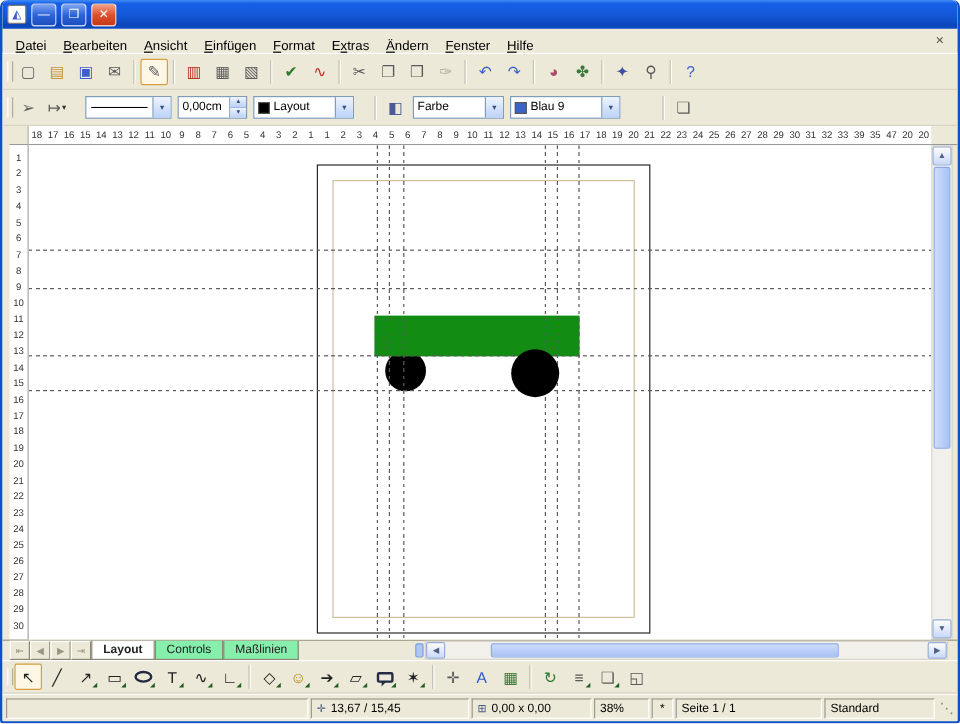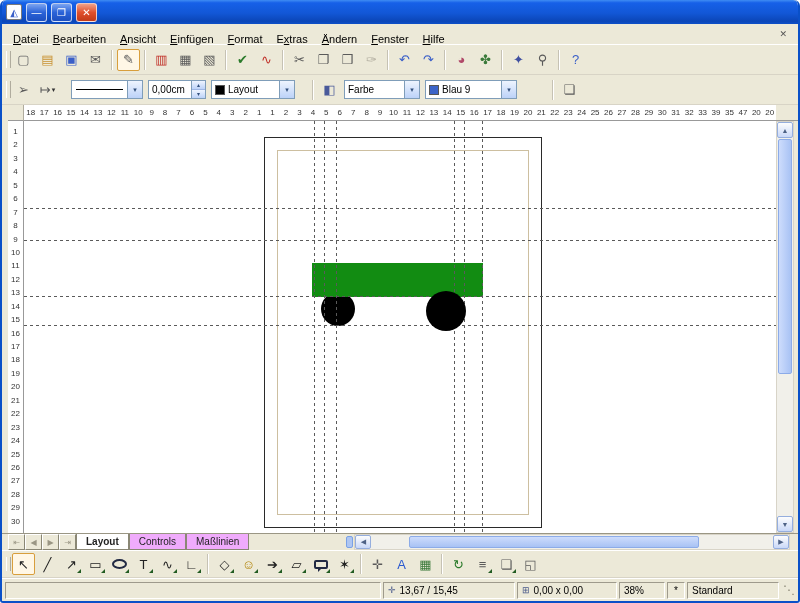--- a/index.html
+++ b/index.html
@@ -93,21 +93,21 @@
     background:linear-gradient(90deg,#cddcfc,#a8c2f4);border:1px solid #8cabe8;}
   .mspacer{width:4px;flex:none;}
 
   
   .tabrow{height:17px;flex:none;display:flex;align-items:stretch;padding:0 8px 0 6px;background:#ece9d8;border-top:1px solid #9a9684;}
   .tnavgrp{display:flex;}
   .tnav{width:17px;display:flex;align-items:center;justify-content:center;font-size:8px;color:#9a9684;
     background:#ece9d8;border:1px solid;border-color:#fff #8a8775 #8a8775 #fff;}
   .tabs{display:flex;}
   .tab{padding:0 9px;display:flex;align-items:center;font-size:10px;color:#222;
-    background:#f0abfc;border:1px solid #8a8775;border-top:none;}
+    background:#86efac;border:1px solid #8a8775;border-top:none;}
   .tab.active{background:#fff;font-weight:bold;}
   .tabspacer{width:96px;flex:none;}
   .hsplit{width:7px;margin:2px 1px;flex:none;background:#aec6f2;border:1px solid #7aa1e6;border-radius:2px;}
   .hscroll{flex:1;display:flex;align-items:stretch;background:#f1f0ea;border:1px solid #d8d4c8;}
   .hscroll .sbtn{width:16px;height:100%;}
   .htrack{flex:1;position:relative;}
   .hthumb{position:absolute;top:1px;bottom:1px;left:38px;width:290px;border-radius:2px;
     background:linear-gradient(180deg,#cddcfc,#a8c2f4);border:1px solid #8cabe8;}
 
   
@@ -509,19 +509,22 @@
     <span class="scell" style="width:100px" data-name="status-size-cell">
       <span class="sicon" data-name="size-icon">⊞</span>
       <span data-name="object-size">0,00 x 0,00</span>
     </span>
     <span class="scell" style="width:46px" data-name="status-zoom-cell">
       <span data-name="zoom-level">38%</span>
     </span>
     <span class="scell" style="width:18px;justify-content:center" data-name="status-modified-cell">
       <span data-name="modified-flag">*</span>
     </span>
+    <span class="scell" style="width:122px" data-name="status-page-cell">
+      <span data-name="page-indicator">Seite 1 / 1</span>
+    </span>
     <span class="scell" style="width:92px" data-name="status-style-cell">
       <span data-name="page-style">Standard</span>
     </span>
     <span class="grip" data-name="resize-grip">⋱</span>
   </div>
 
 </div>
 
 </body></html>

